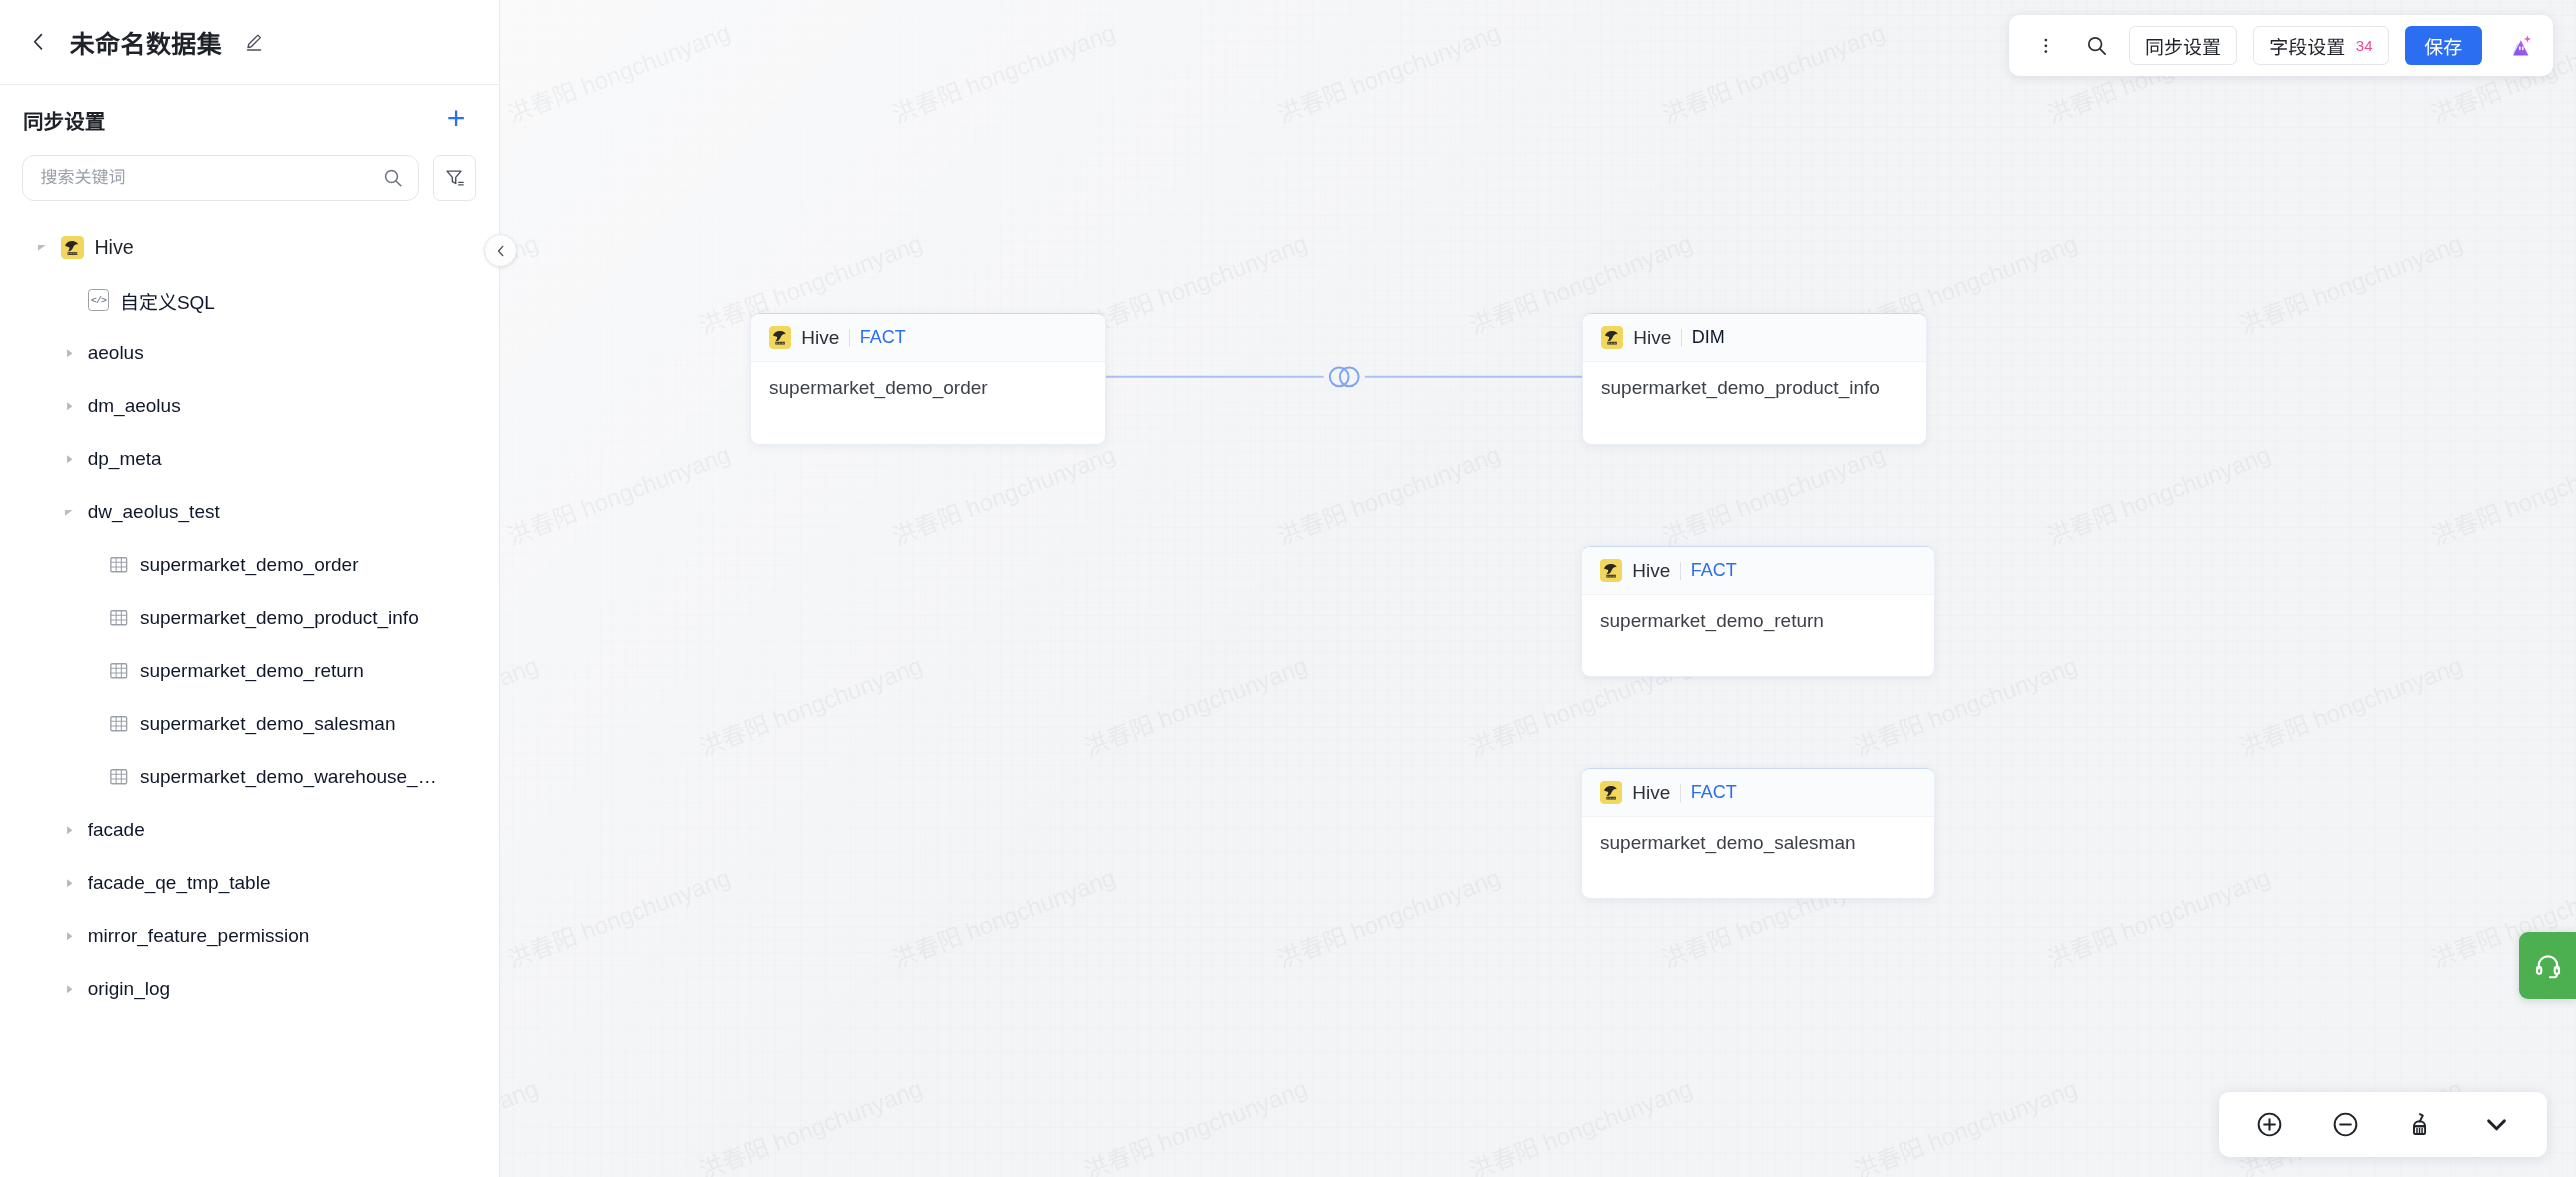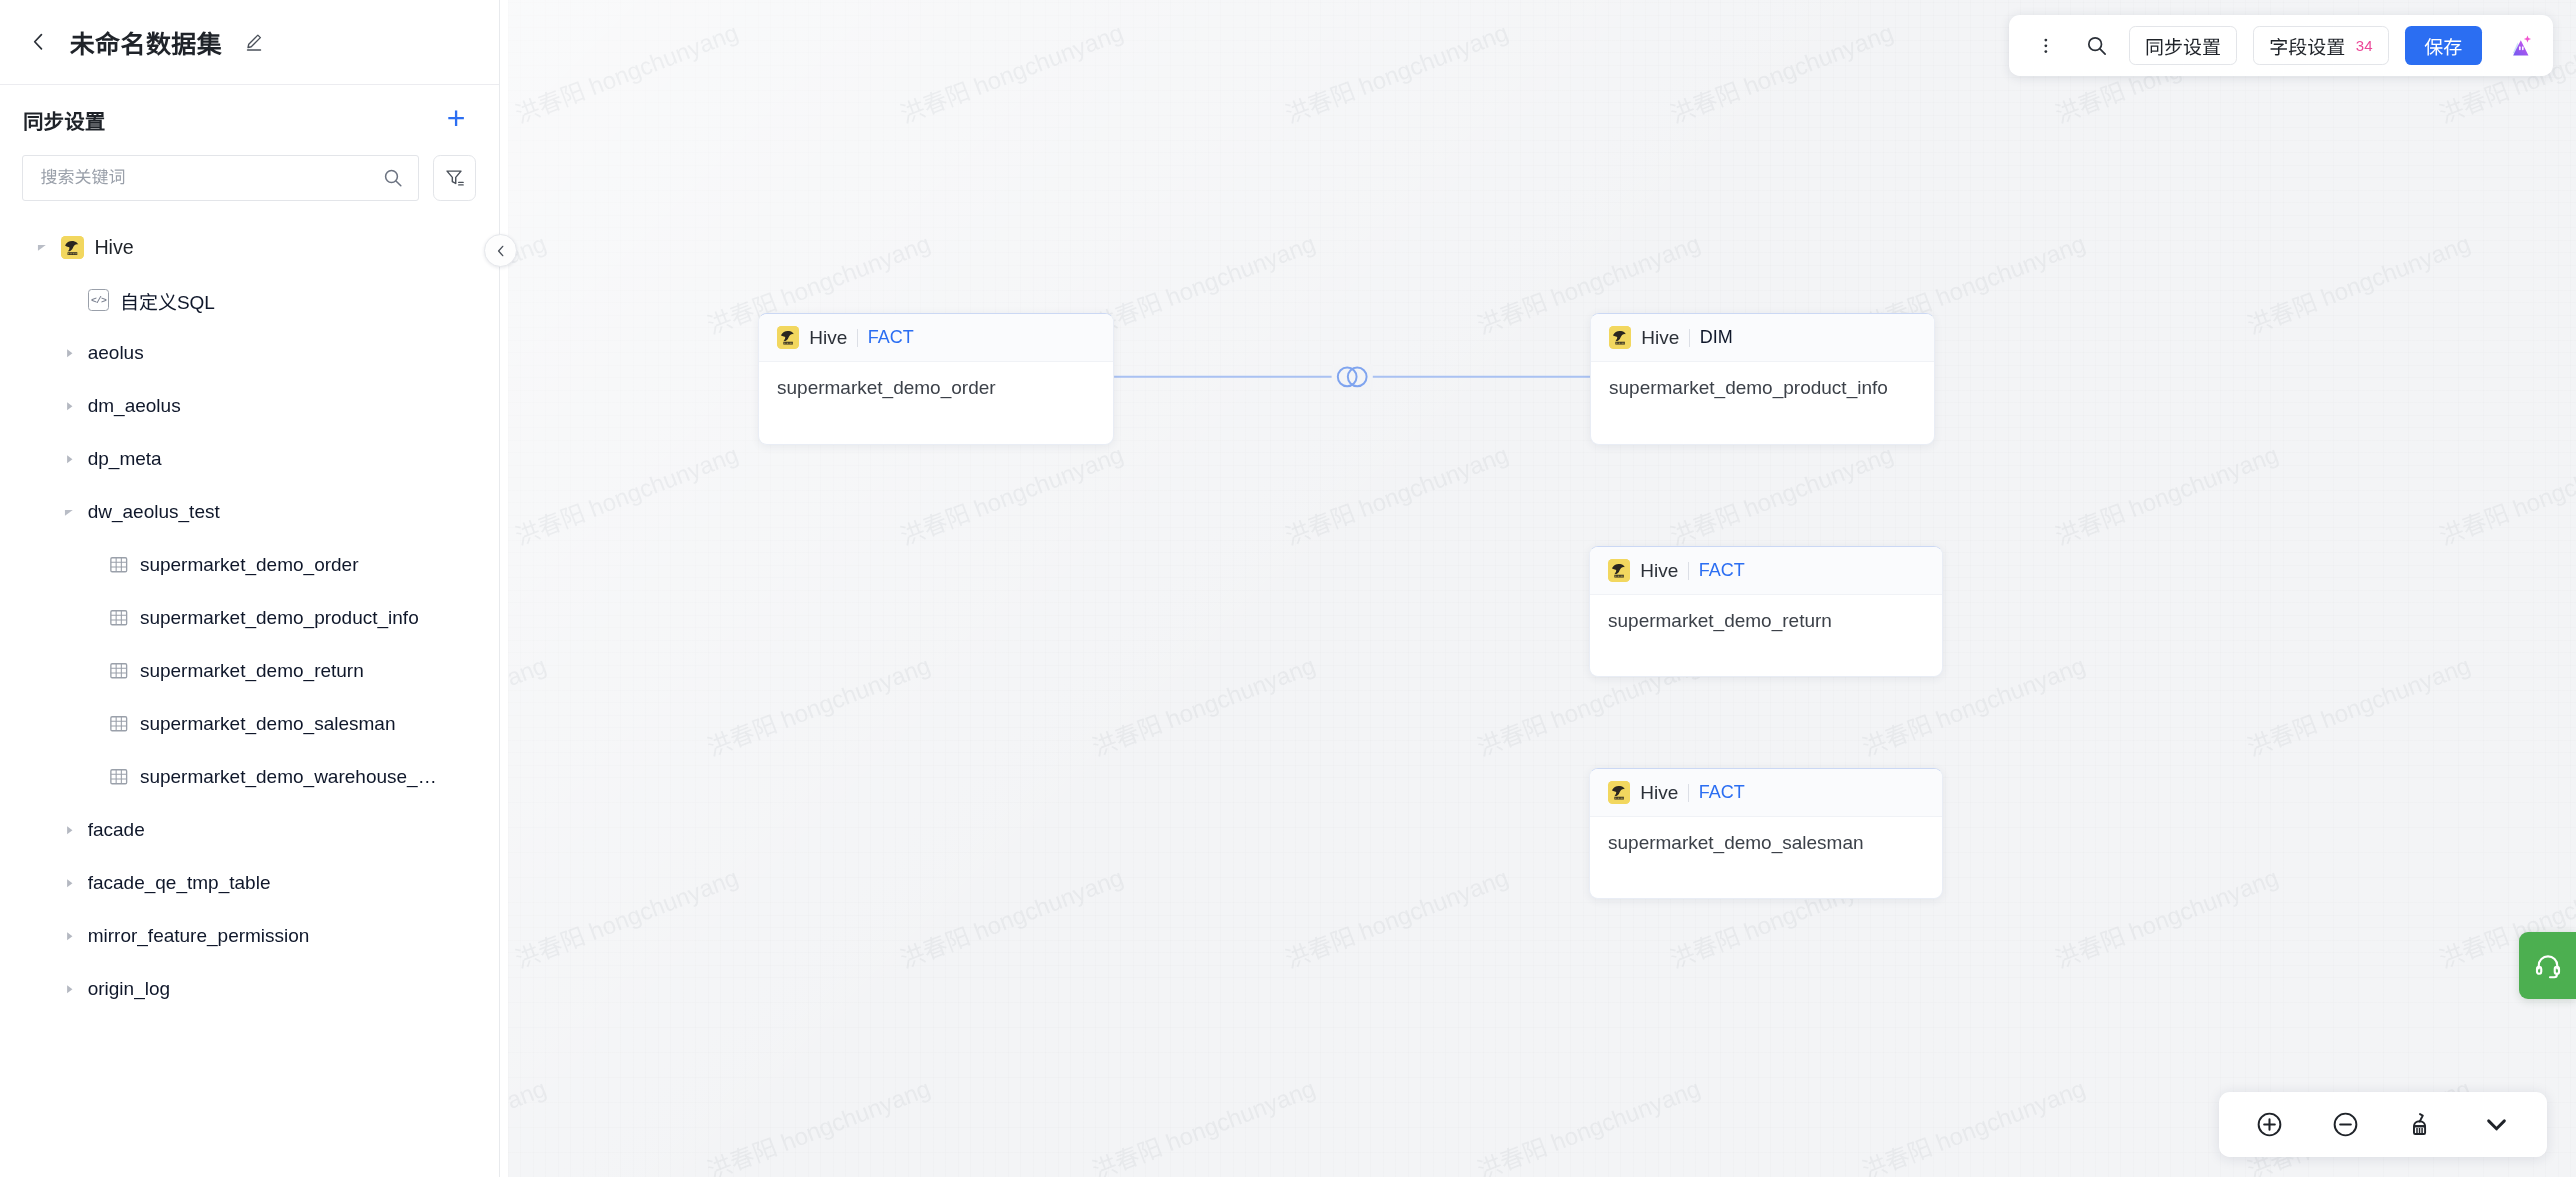--- a/index.html
+++ b/index.html
@@ -4,21 +4,21 @@
 <title>未命名数据集</title>
 <style>
   * { box-sizing: border-box; margin: 0; padding: 0; }
   html, body {
     width: 2576px; height: 1178px;
     overflow: hidden;
     font-family: "Liberation Sans", "DejaVu Sans", sans-serif;
     background: #ffffff;
     -webkit-font-smoothing: antialiased;
   }
-  #app { position: relative; width: 2576px; height: 1156px; display: flex; gap: 8px; }
+  #app { position: relative; width: 2576px; height: 1156px; display: flex; }
 
   
   #sidebar {
     position: relative;
     width: 500px; height: 1178px;
     background: #ffffff;
     border-right: 0.9px solid #e8eaed;
     flex: 0 0 500px;
     z-index: 5;
   }
@@ -56,21 +56,21 @@
     font-size: 32px; line-height: 1; color: #2b6ef2; font-weight: 300;
     padding-bottom: 4.5px;
   }
 
   #search-row {
     display: flex; align-items: center; gap: 14.3px;
     padding: 0 23px 0 21.5px; margin-bottom: 19.7px;
   }
   #search-box {
     flex: 1 1 auto; height: 46px;
-    border: 0.9px solid #e3e5e9; border-radius: 3px;
+    border: 0.9px solid #e3e5e9; border-radius: 12px;
     display: flex; align-items: center;
     padding: 0 14.3px 0 18px; background: #fff;
   }
   #search-input {
     flex: 1 1 auto; border: none; outline: none;
     font-size: 17px; color: #1f2329; background: transparent;
     font-family: inherit;
   }
   #search-input::placeholder { color: #9aa0aa; }
   .search-icon { flex: 0 0 auto; display: flex; }

